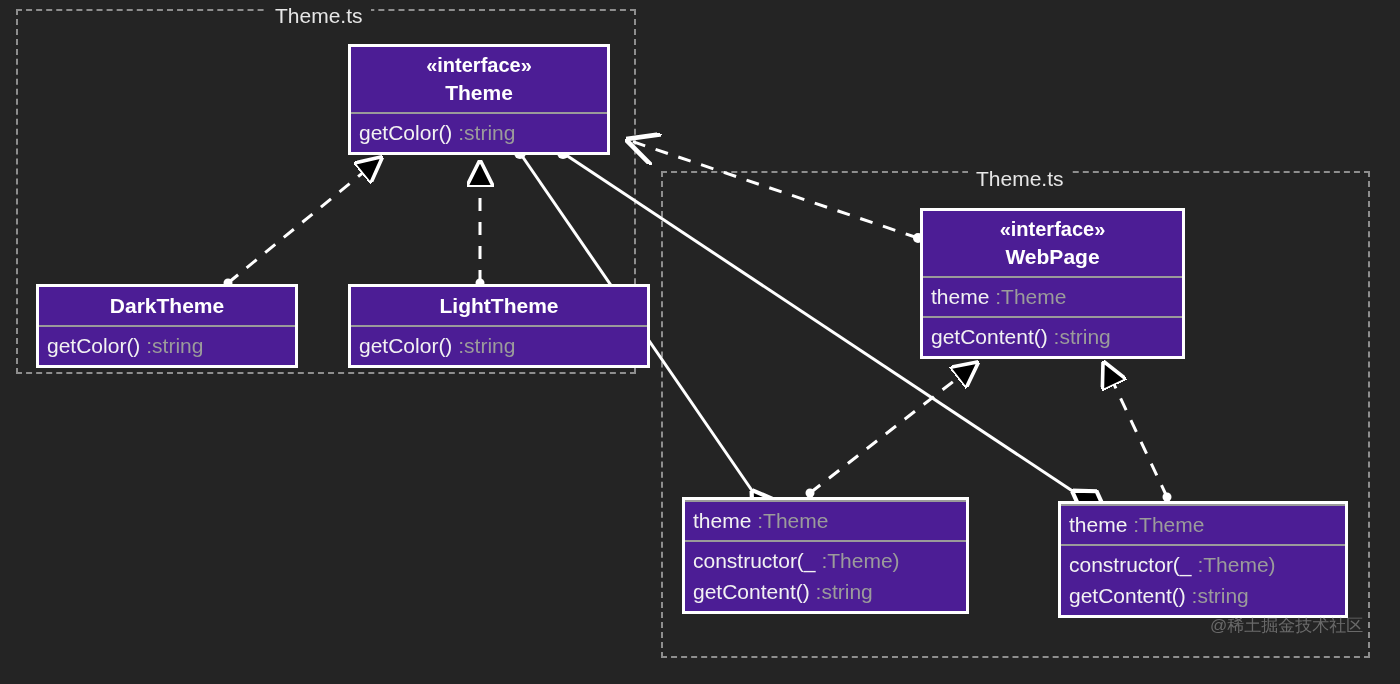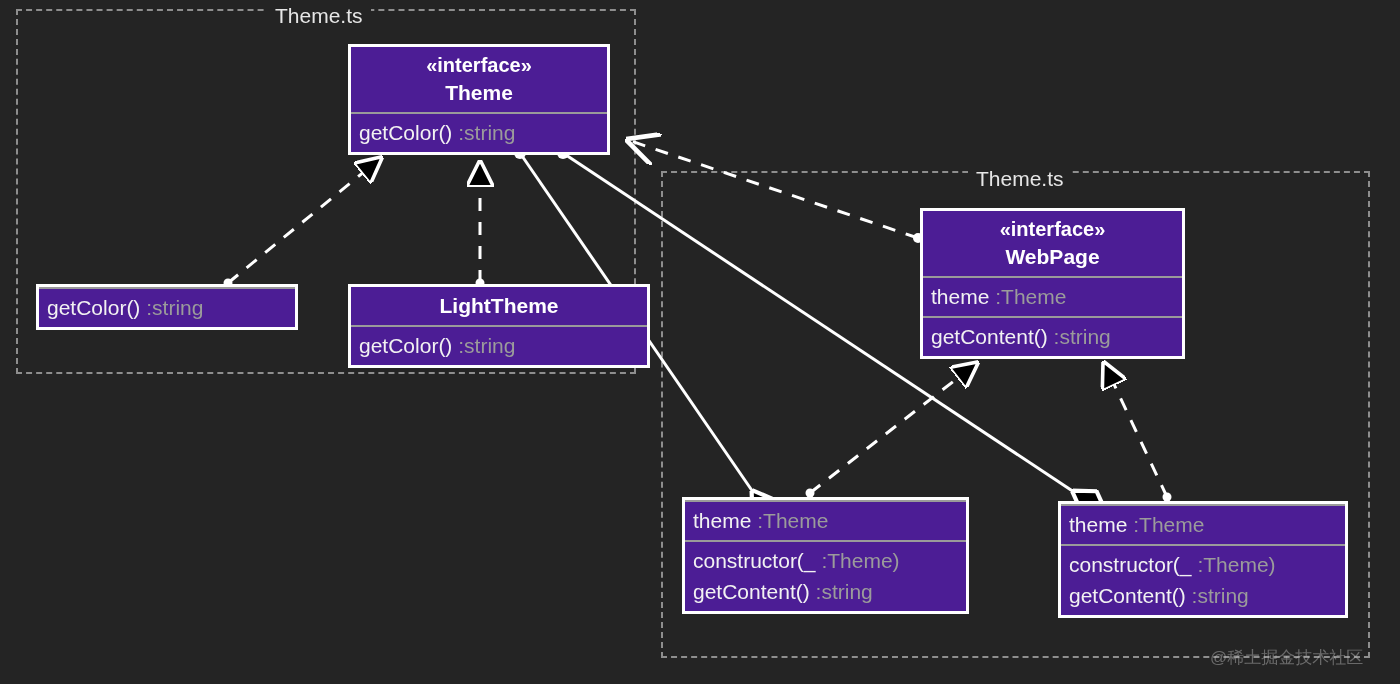--- a/index.html
+++ b/index.html
@@ -157,20 +157,23 @@
     </div>
     <div class="compartment">
       <div class="member">
         <span>getColor()</span>
         <span class="type">:string</span>
       </div>
     </div>
   </div>
 
   <div class="uml" style="left:36px; top:284px; width:262px;">
+    <div class="head">
+      <span>DarkTheme</span>
+    </div>
     <div class="compartment">
       <div class="member">
         <span>getColor()</span>
         <span class="type">:string</span>
       </div>
     </div>
   </div>
 
   <div class="uml" style="left:348px; top:284px; width:302px;">
     <div class="head">
@@ -234,15 +237,15 @@
         <span>constructor(_</span>
         <span class="type">:Theme)</span>
       </div>
       <div class="member">
         <span>getContent()</span>
         <span class="type">:string</span>
       </div>
     </div>
   </div>
 
-  <div class="watermark" style="left:1210px; top:648px;">@稀土掘金技术社区</div>
+  <div class="watermark" style="left:1210px; top:616px;">@稀土掘金技术社区</div>
 
 </div>
 
 </body></html>

